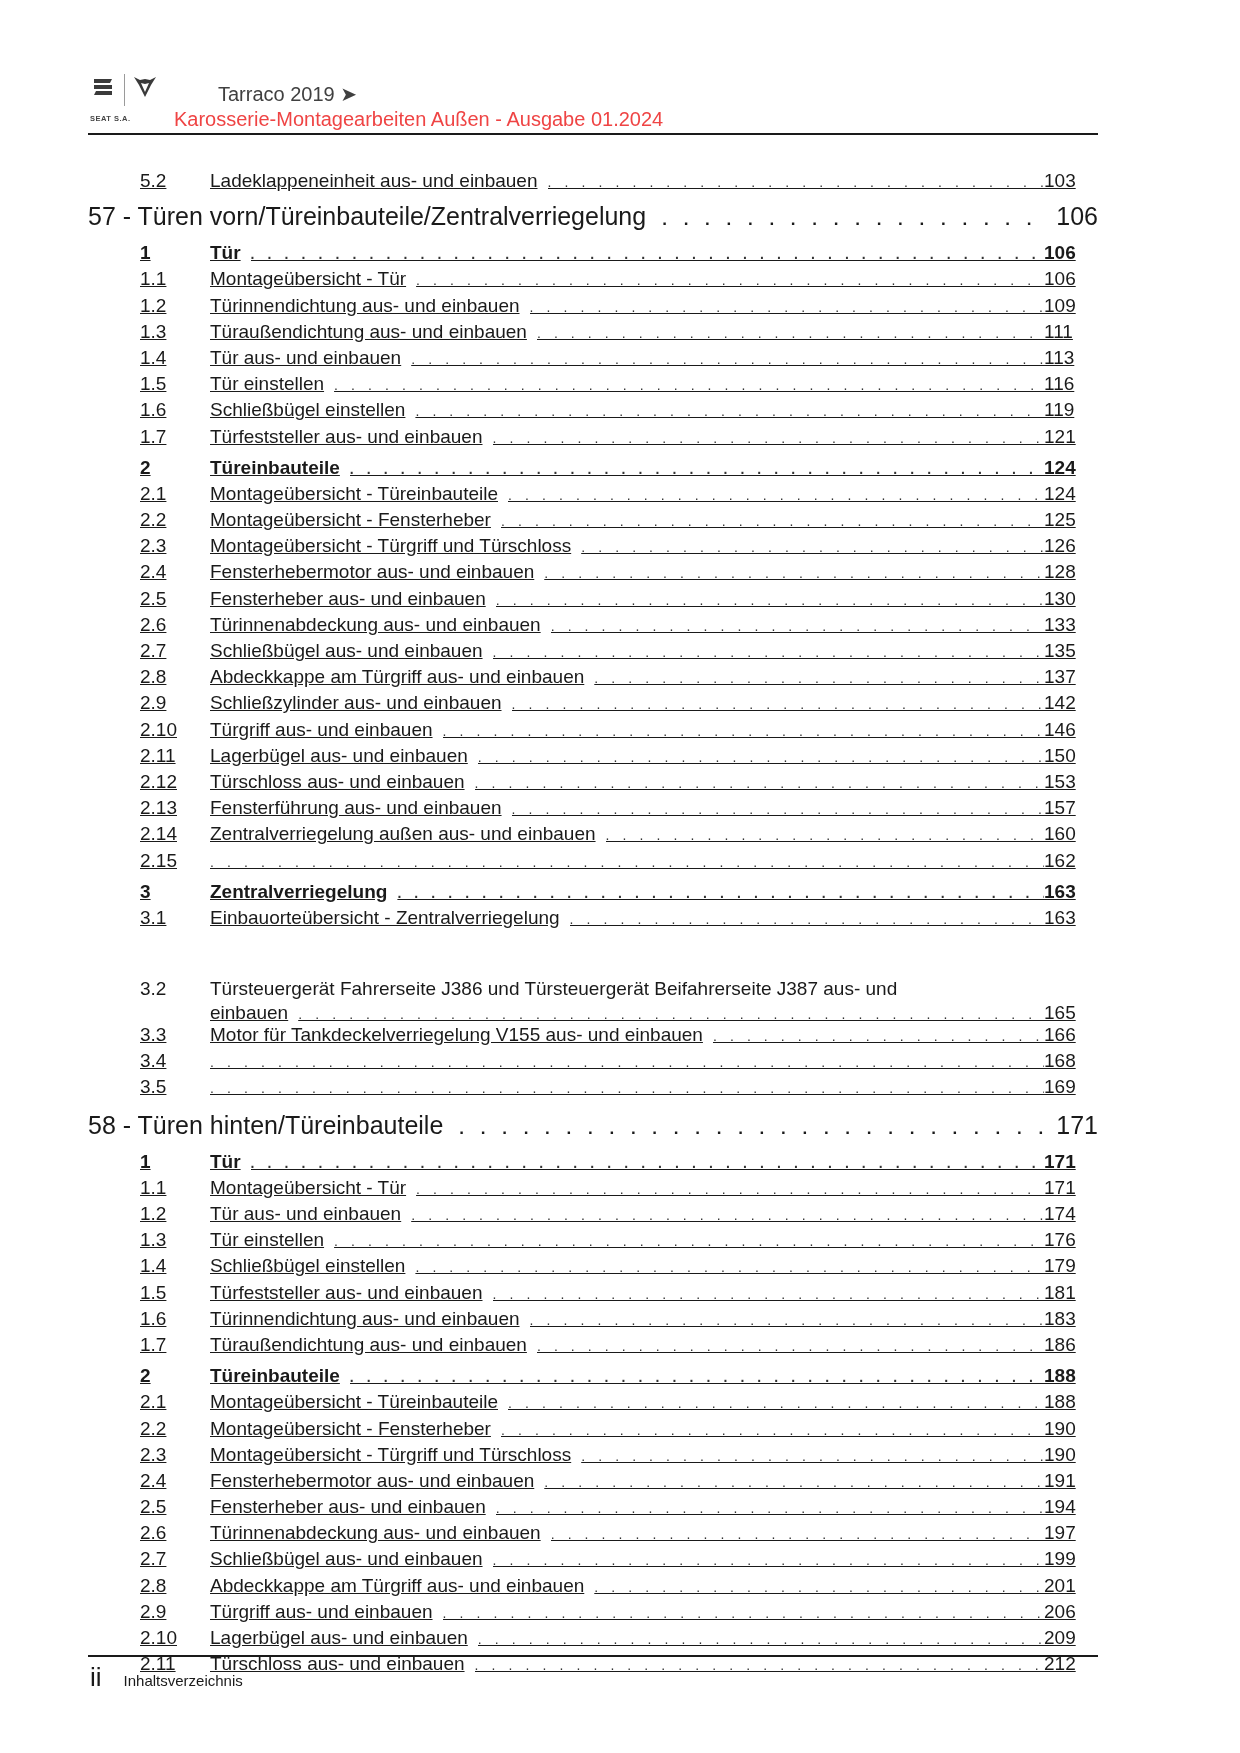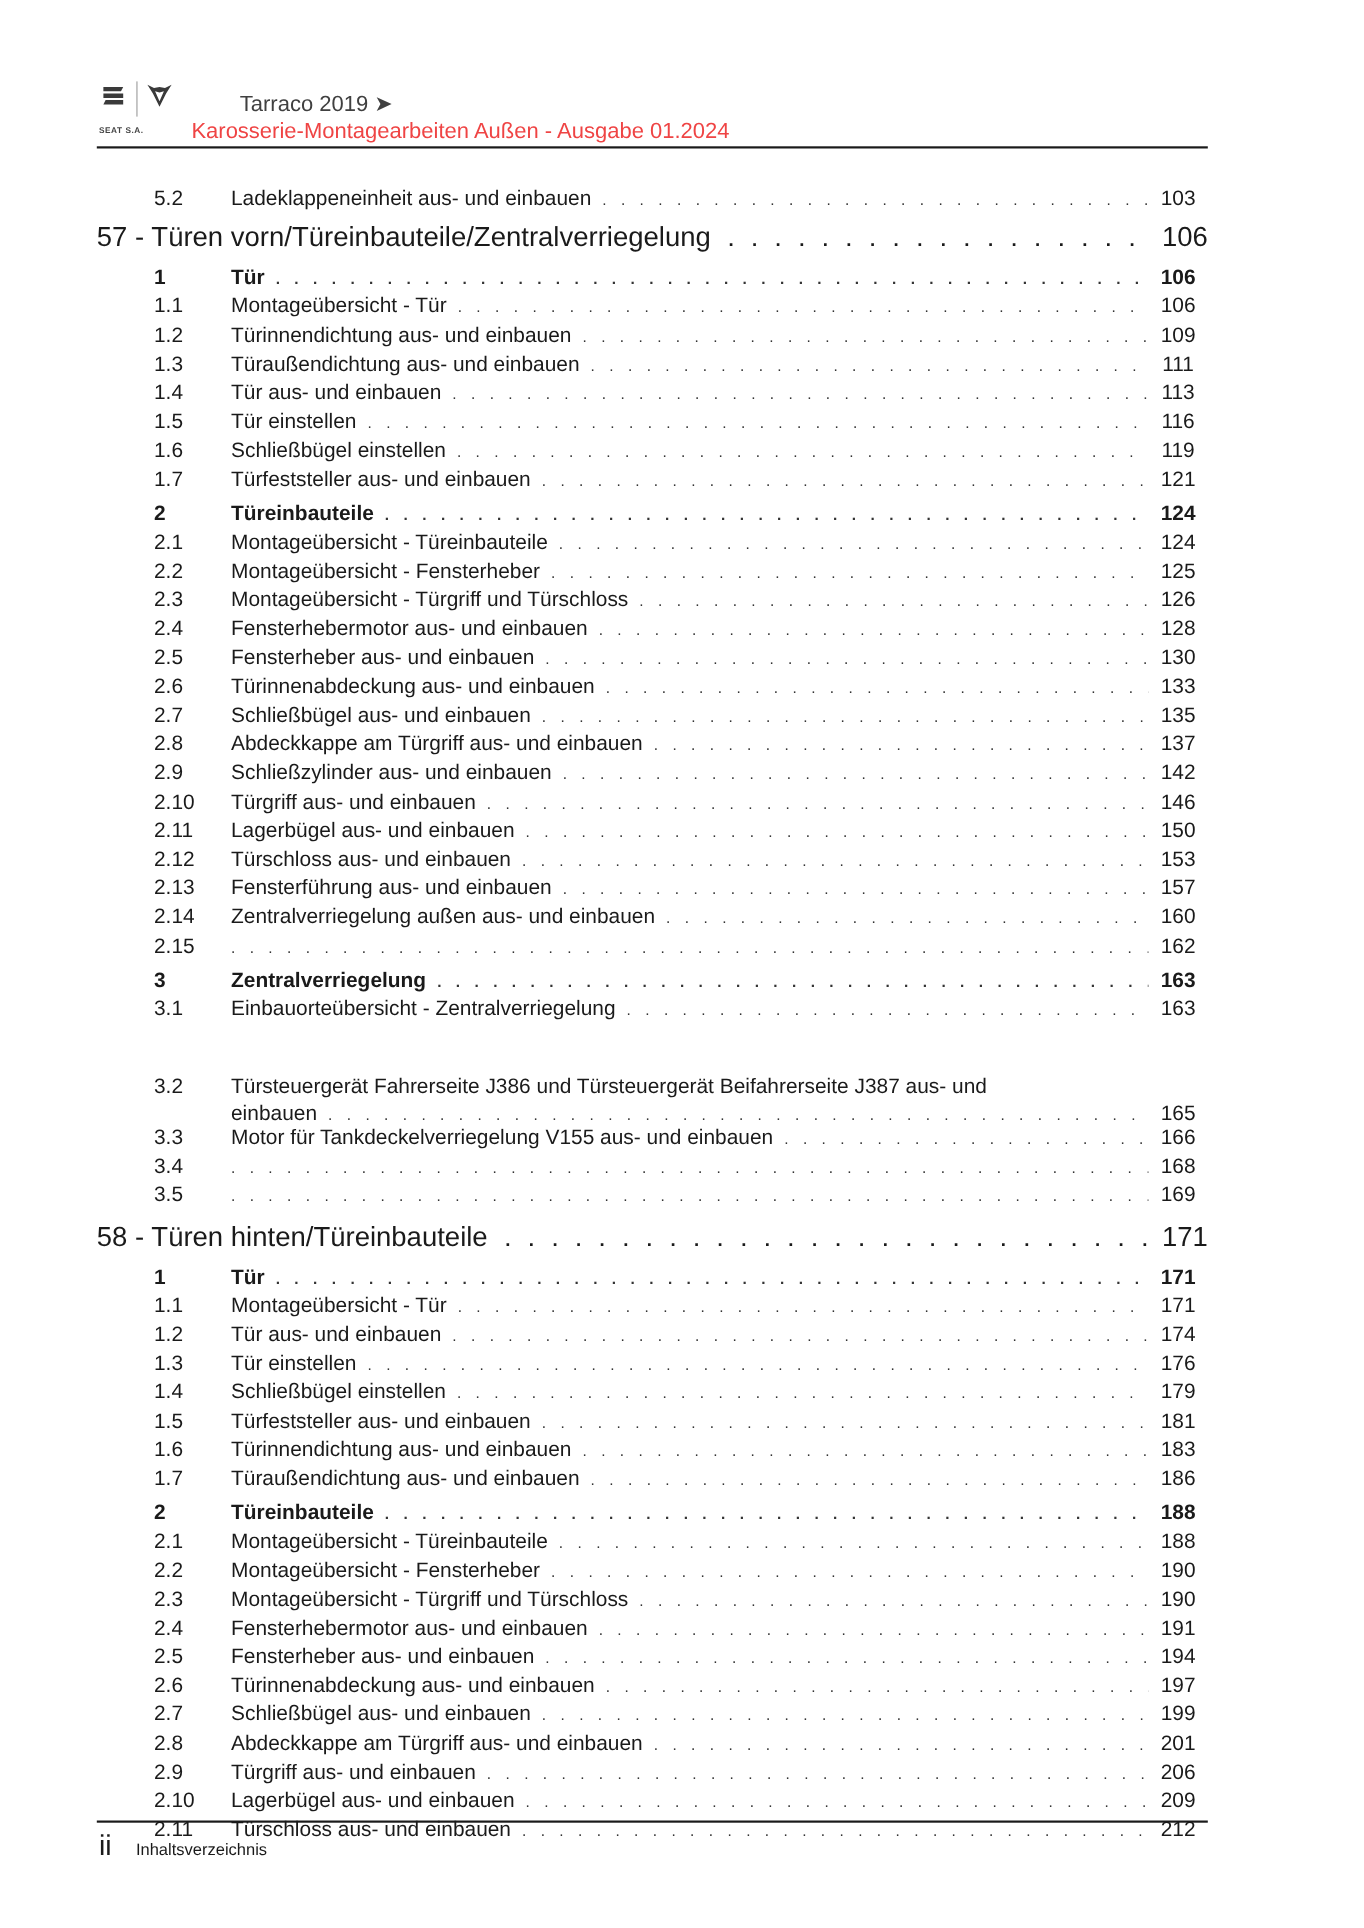--- a/index.html
+++ b/index.html
@@ -10,25 +10,25 @@
   .header { position: absolute; left: 88px; top: 72px; width: 1010px; height: 62px; }
   .logo-seat { position: absolute; left: 4px; top: 5px; width: 22px; height: 20px; }
   .logo-divider { position: absolute; left: 36px; top: 2px; width: 1px; height: 32px; background: #9a9a9a; }
   .logo-cupra { position: absolute; left: 45px; top: 4px; width: 24px; height: 22px; }
   .logo-caption { position: absolute; left: 2px; top: 42px; font-size: 7.5px; font-weight: bold; color: #444; letter-spacing: 0.5px; }
   .title1 { position: absolute; left: 86px; top: 10px; font-size: 20px; color: #404040; margin-left: 44px; }
   .title2 { position: absolute; left: 86px; top: 36px; font-size: 20px; color: #ef4444; }
   .header-rule { position: absolute; left: 88px; top: 133px; width: 1010px; height: 2px; background: #1a1a1a; }
 
   .toc { position: absolute; left: 88px; top: 170px; width: 1010px; }
-  .row { position: relative; display: flex; align-items: baseline; height: 26.2px; font-size: 19px; }
+  .row { position: relative; display: flex; align-items: baseline; height: 26.2px; font-size: 19px; text-decoration: underline; }
   .row .num { width: 70px; padding-left: 52px; flex: none; }
   .row .title { flex: none; white-space: nowrap; padding-right: 10px; }
   .row .dots { flex: 1 1 auto; overflow: hidden; white-space: nowrap; color: #333; letter-spacing: 4.6px; font-size: 14px; }
-  .row .page { flex: none; width: 54px; text-align: center; }
+  .row .page { flex: none; width: 54px; text-align: left; }
   .row.bold .title, .row.bold .num, .row.bold .page { font-weight: bold; }
   .row.bold .dots { font-weight: bold; }
   .row.level1 { margin-top: 5px; }
   .chapter { display: flex; align-items: baseline; height: 40px; font-size: 25px; margin-top: 6px; }
   .chapter .title { flex: none; white-space: nowrap; padding-right: 16px; }
   .chapter .dots { flex: 1 1 auto; overflow: hidden; white-space: nowrap; letter-spacing: 6px; font-size: 17px; font-weight: bold; }
   .chapter .page { flex: none; width: 54px; text-align: right; }
   .multiline { font-size: 19px; margin-top: 45px; }
   .multiline .line1 { display: flex; height: 24px; }
   .multiline .line1 .num { width: 70px; padding-left: 52px; flex: none; }

